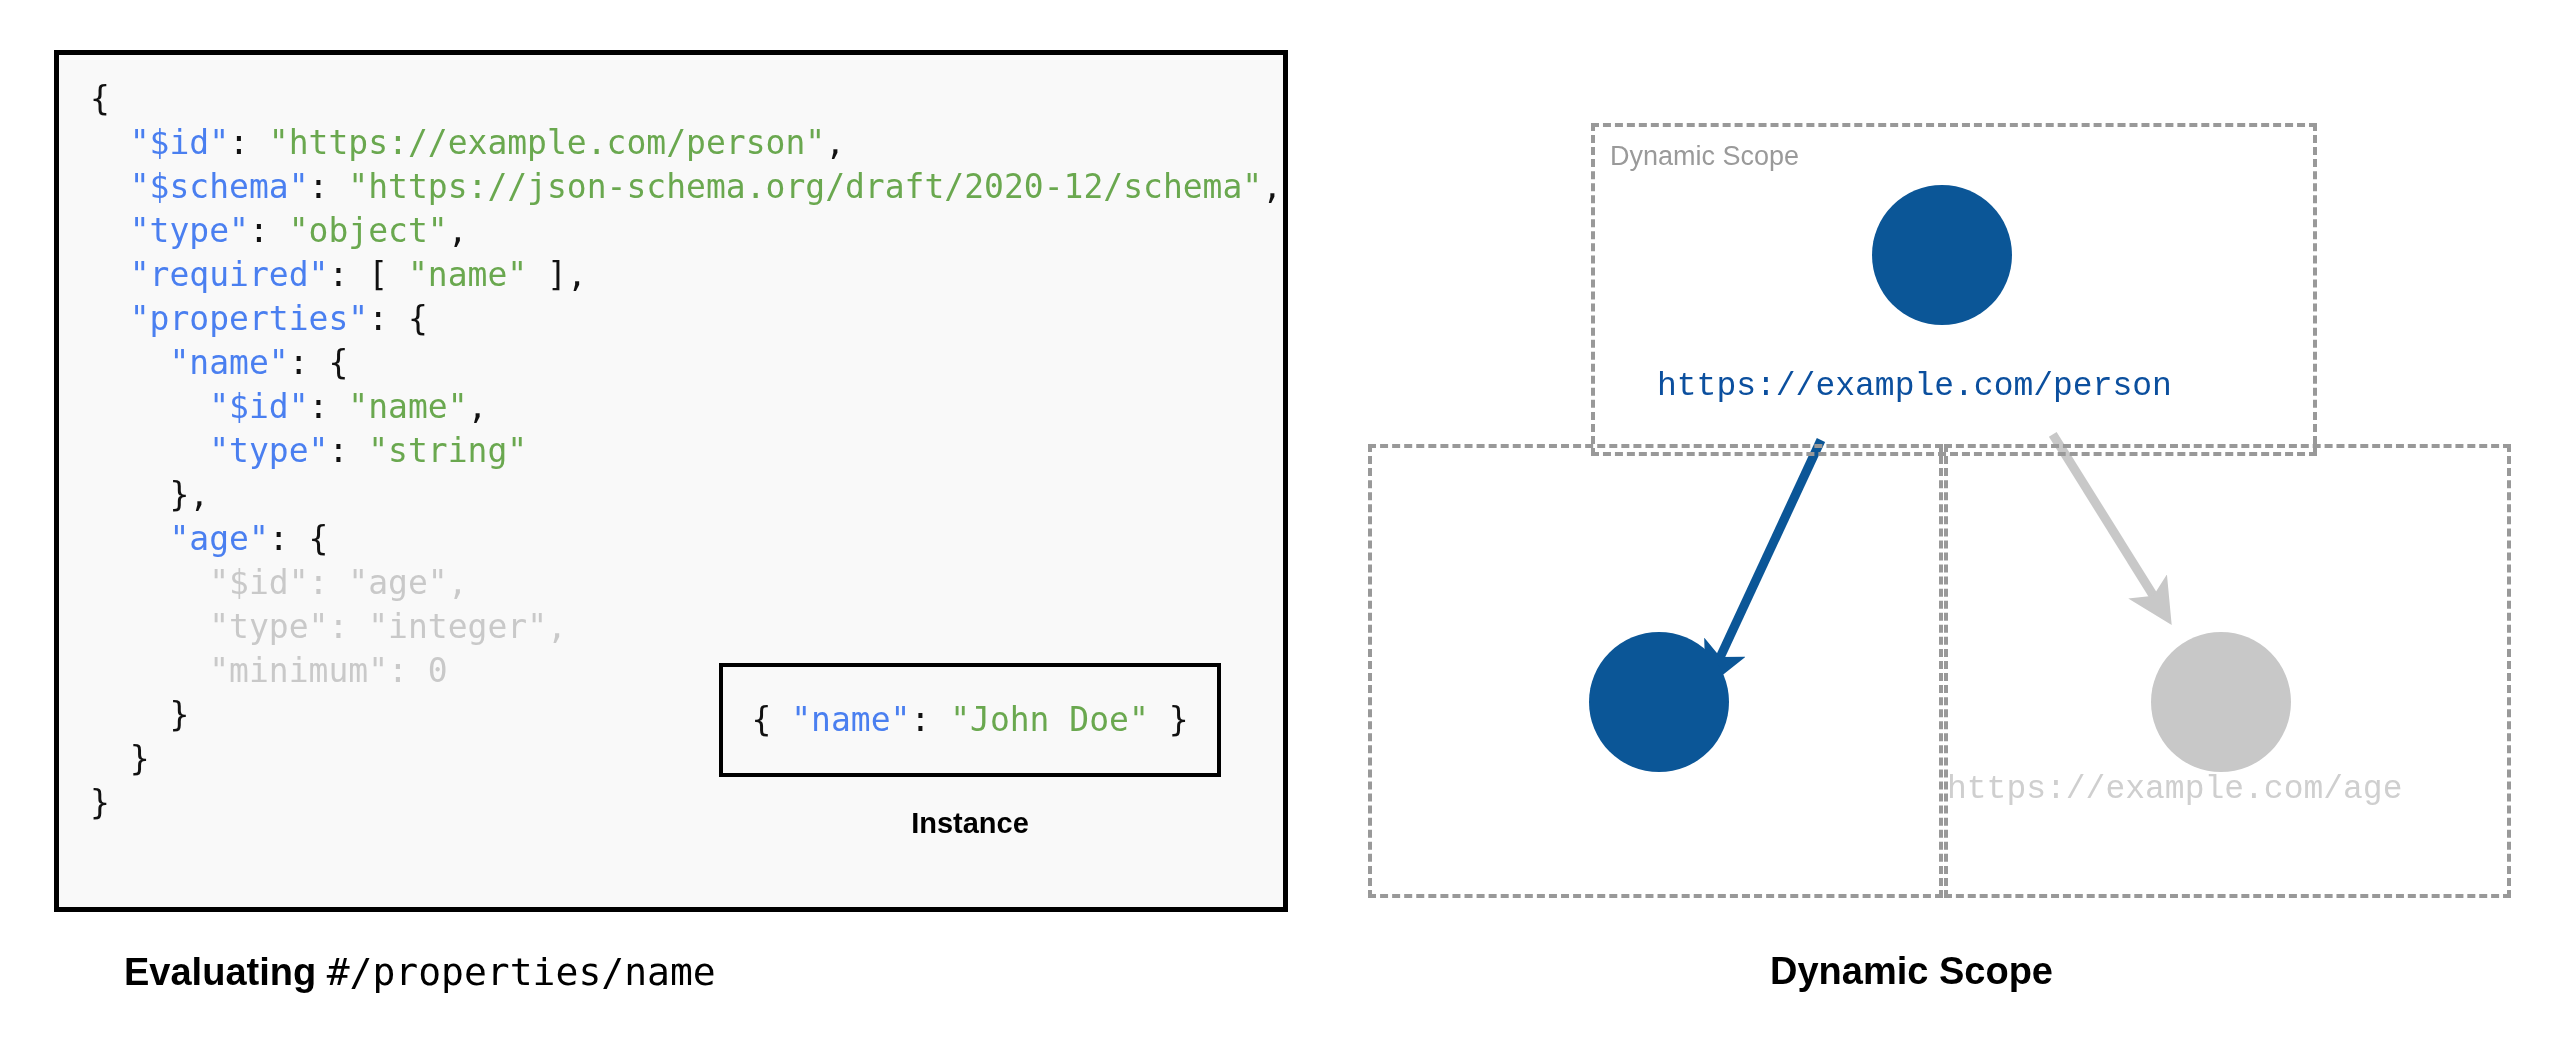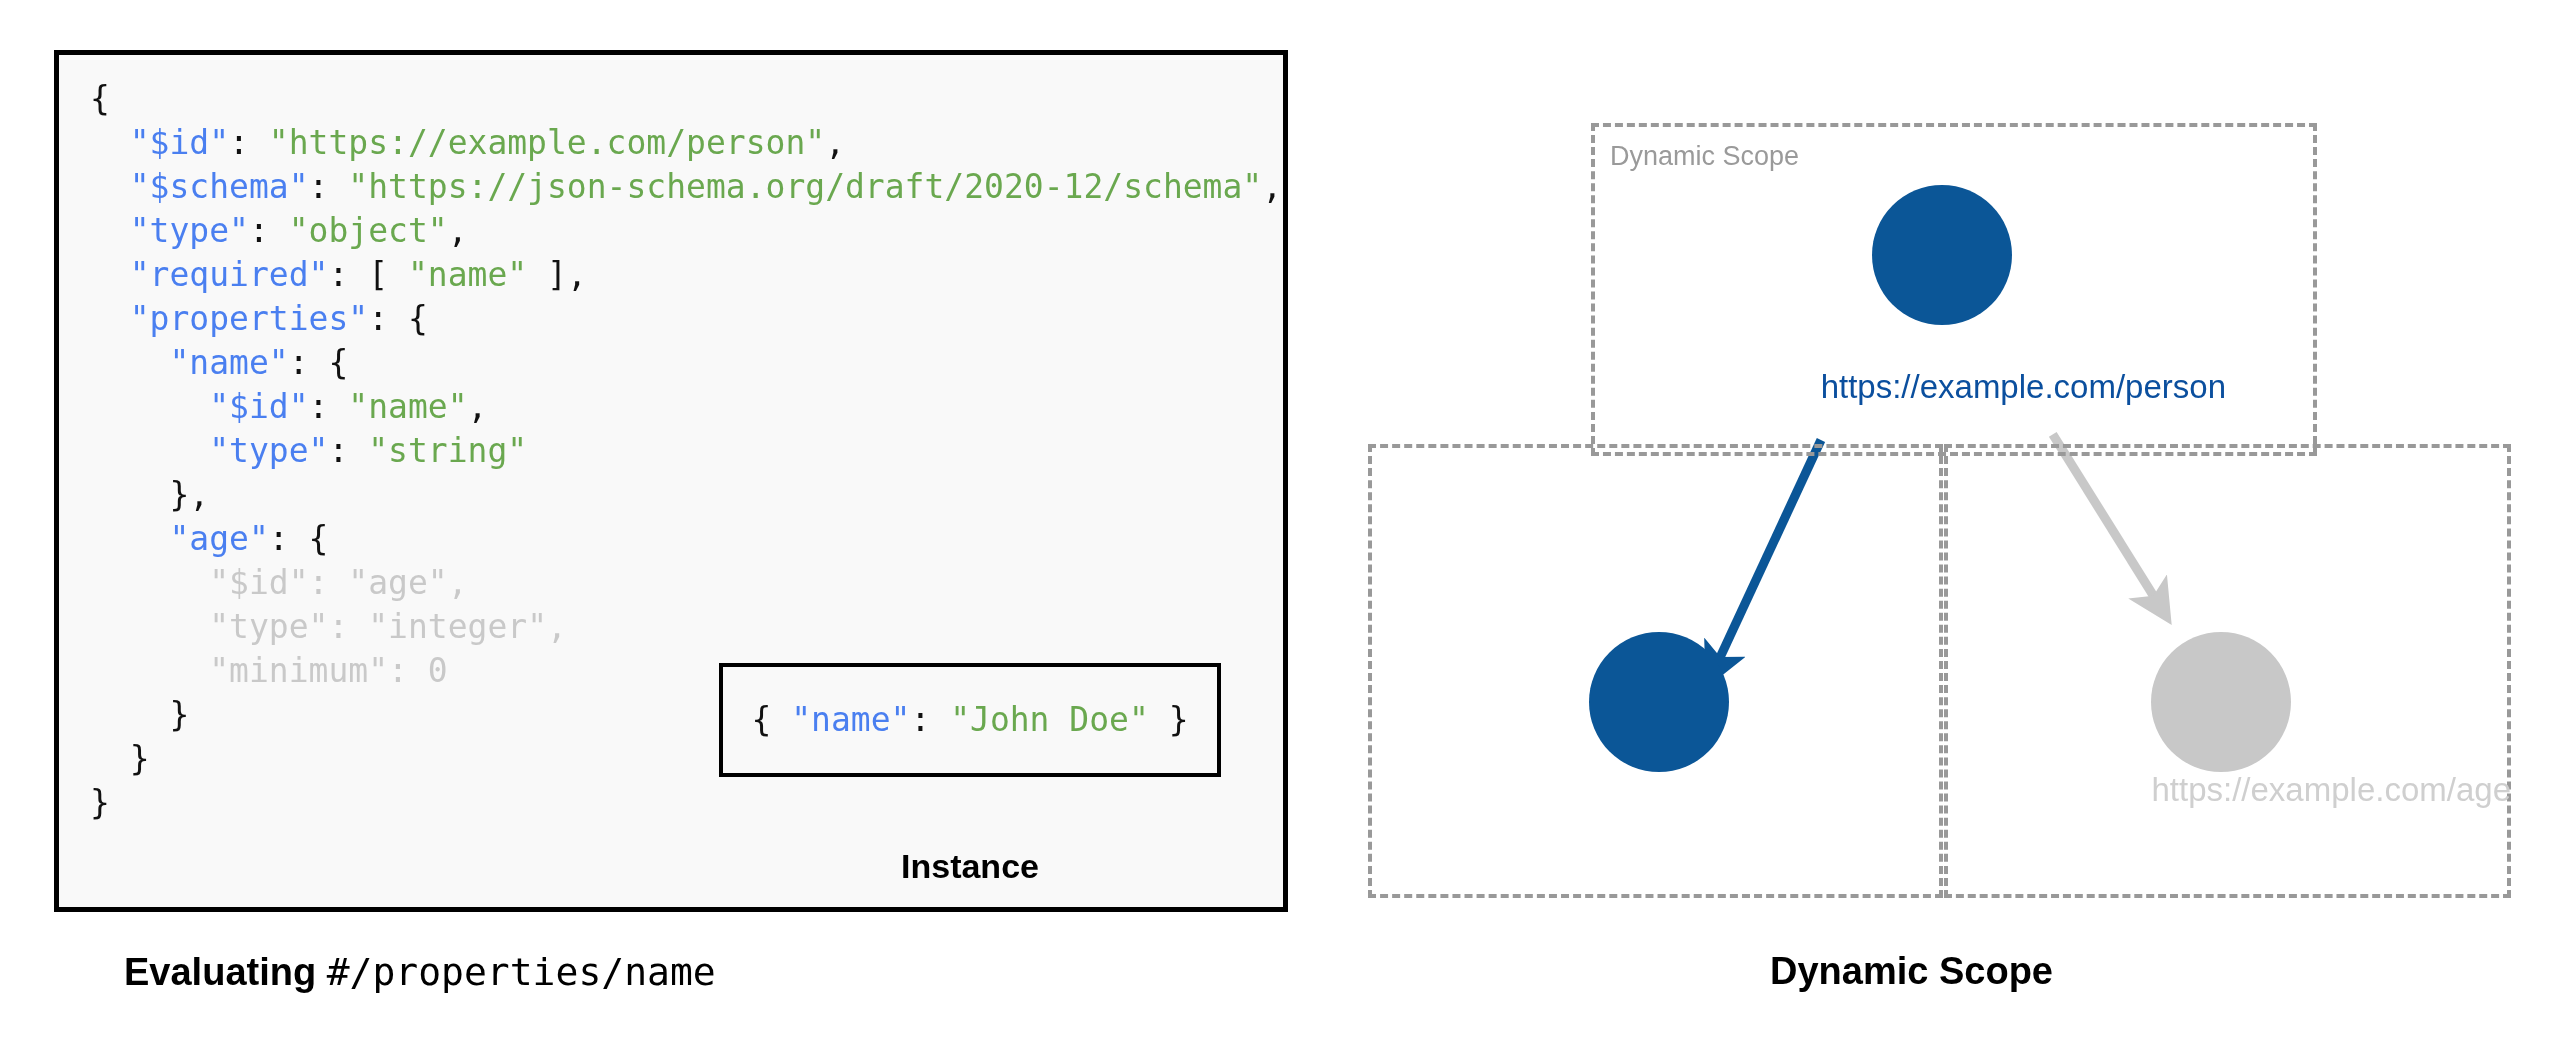--- a/index.html
+++ b/index.html
@@ -70,23 +70,22 @@
     color: #111111;
   }
   #instance-label {
     position: absolute;
     left: 719px;
     top: 807px;
     width: 502px;
     text-align: center;
     font-family: "Liberation Sans", sans-serif;
     font-weight: bold;
-    font-size: 34px;
+    font-size: 29px;
     color: #000000;
-    margin-top: 40px;
   }
 
   
   .caption {
     position: absolute;
     font-size: 38px;
     color: #000000;
     white-space: pre;
   }
   #caption-left {
@@ -145,24 +144,24 @@
   .node-circle {
     position: absolute;
     border-radius: 50%;
   }
   #node-person { left: 534px;  top: 105px;  width: 140px; height: 140px; background: #0b5697; }
   #node-name   { left: 251px;  top: 552px;  width: 140px; height: 140px; background: #0b5697; }
   #node-age    { left: 813px; top: 552px;  width: 140px; height: 140px; background: #c8c8c8; }
 
   .node-label {
     position: absolute;
-    font-family: Liberation Sans, sans-serif;
+    font-family: Liberation Mono, monospace;
     font-size: 33px;
     white-space: pre;
-    text-align: right;
+    text-align: left;
   }
   #label-person { left: 319px;  top: 288px;  width: 569px; color: #0b4f9e; }
   #label-name   { left: 37px;   top: 731px; width: 564px;  color: #0b4f9e; }
   #label-age    { left: 609px; top: 691px; width: 564px;  color: #cfcfcf; }
 </style>
 </head>
 <body>
 
 <div id="schema-panel">
   <pre id="schema-code"><span class="ln"><span class="p"></span><span class="p">{</span></span><span class="ln"><span class="p">  </span><span class="k">"$id"</span><span class="p">: </span><span class="s">"https://example.com/person"</span><span class="p">,</span></span><span class="ln"><span class="p">  </span><span class="k">"$schema"</span><span class="p">: </span><span class="s">"https://json-schema.org/draft/2020-12/schema"</span><span class="p">,</span></span><span class="ln"><span class="p">  </span><span class="k">"type"</span><span class="p">: </span><span class="s">"object"</span><span class="p">,</span></span><span class="ln"><span class="p">  </span><span class="k">"required"</span><span class="p">: [ </span><span class="s">"name"</span><span class="p"> ],</span></span><span class="ln"><span class="p">  </span><span class="k">"properties"</span><span class="p">: {</span></span><span class="ln"><span class="p">    </span><span class="k">"name"</span><span class="p">: {</span></span><span class="ln"><span class="p">      </span><span class="k">"$id"</span><span class="p">: </span><span class="s">"name"</span><span class="p">,</span></span><span class="ln"><span class="p">      </span><span class="k">"type"</span><span class="p">: </span><span class="s">"string"</span></span><span class="ln"><span class="p">    </span><span class="p">},</span></span><span class="ln"><span class="p">    </span><span class="k">"age"</span><span class="p">: {</span></span><span class="ln"><span class="p">      </span><span class="dim-k">"$id"</span><span class="dim-p">: </span><span class="dim-s">"age"</span><span class="dim-p">,</span></span><span class="ln"><span class="p">      </span><span class="dim-k">"type"</span><span class="dim-p">: </span><span class="dim-s">"integer"</span><span class="dim-p">,</span></span><span class="ln"><span class="p">      </span><span class="dim-k">"minimum"</span><span class="dim-p">: </span><span class="dim-n">0</span></span><span class="ln"><span class="p">    </span><span class="p">}</span></span><span class="ln"><span class="p">  </span><span class="p">}</span></span><span class="ln"><span class="p"></span><span class="p">}</span></span></pre>

